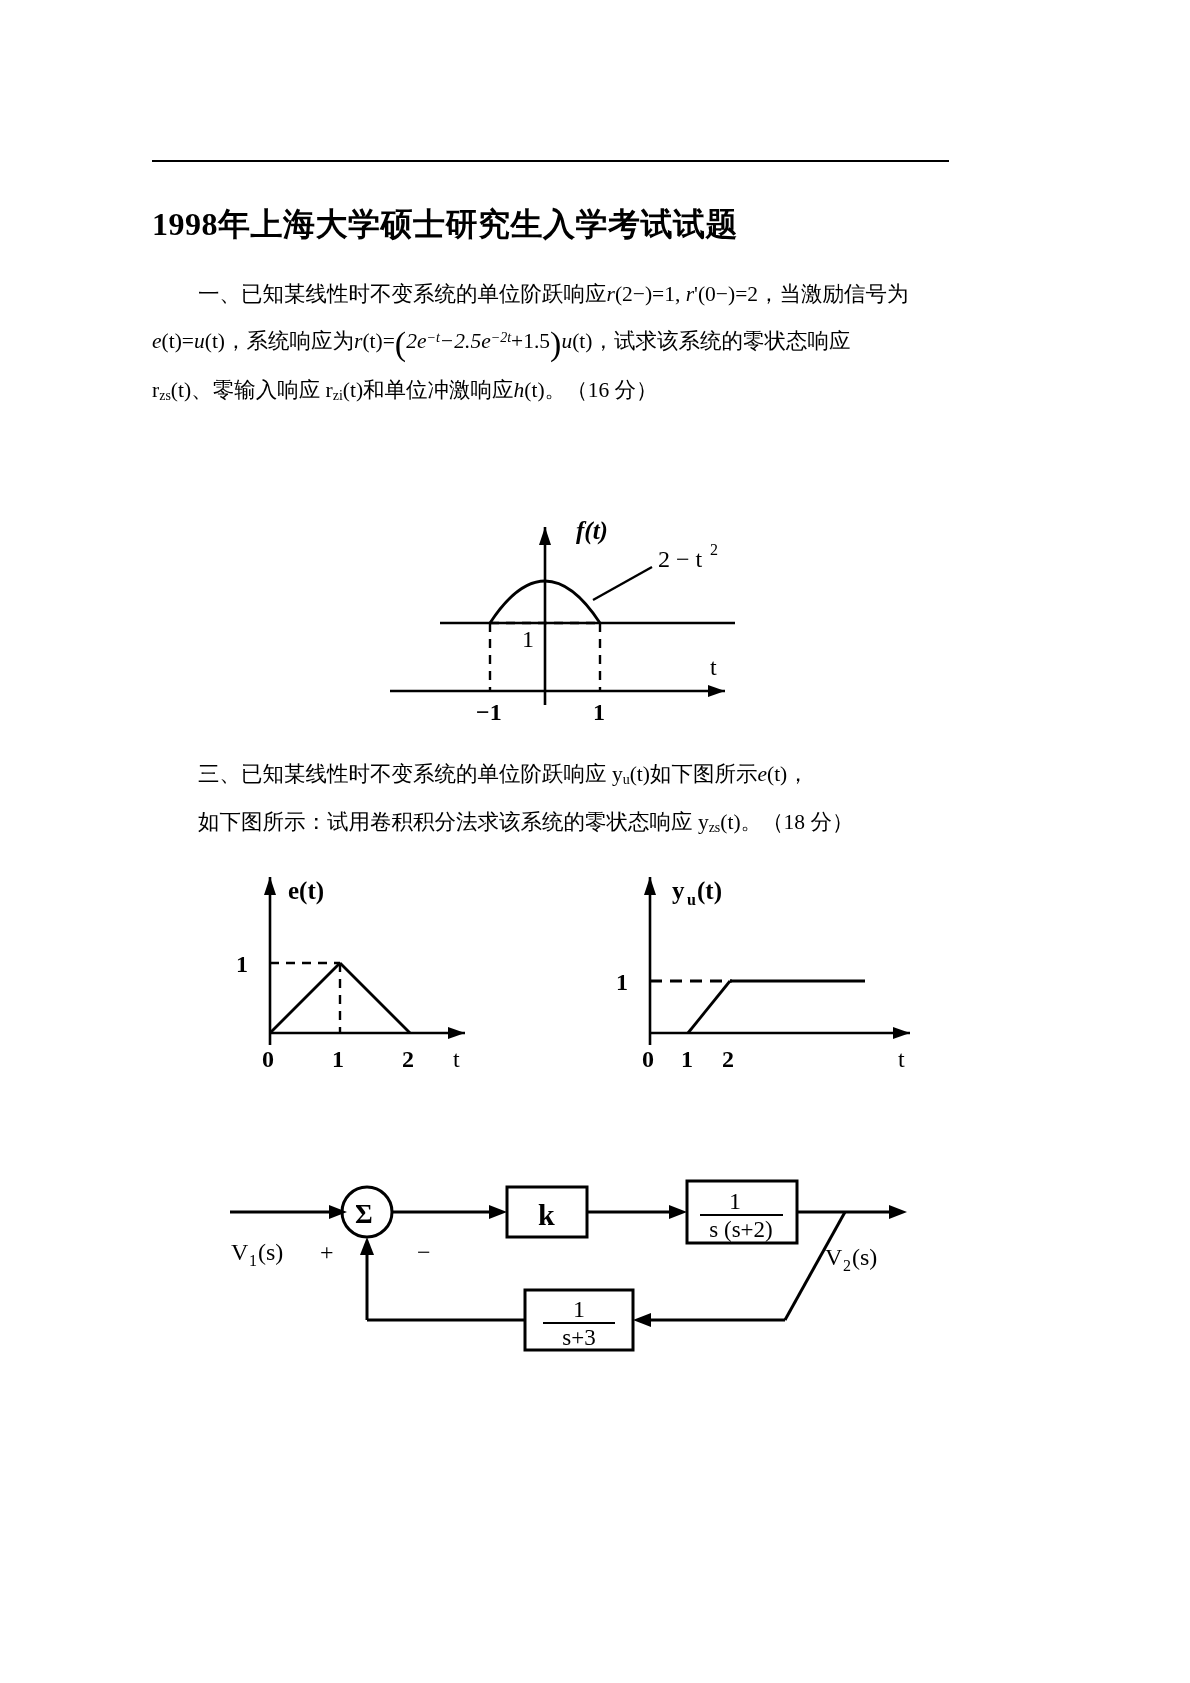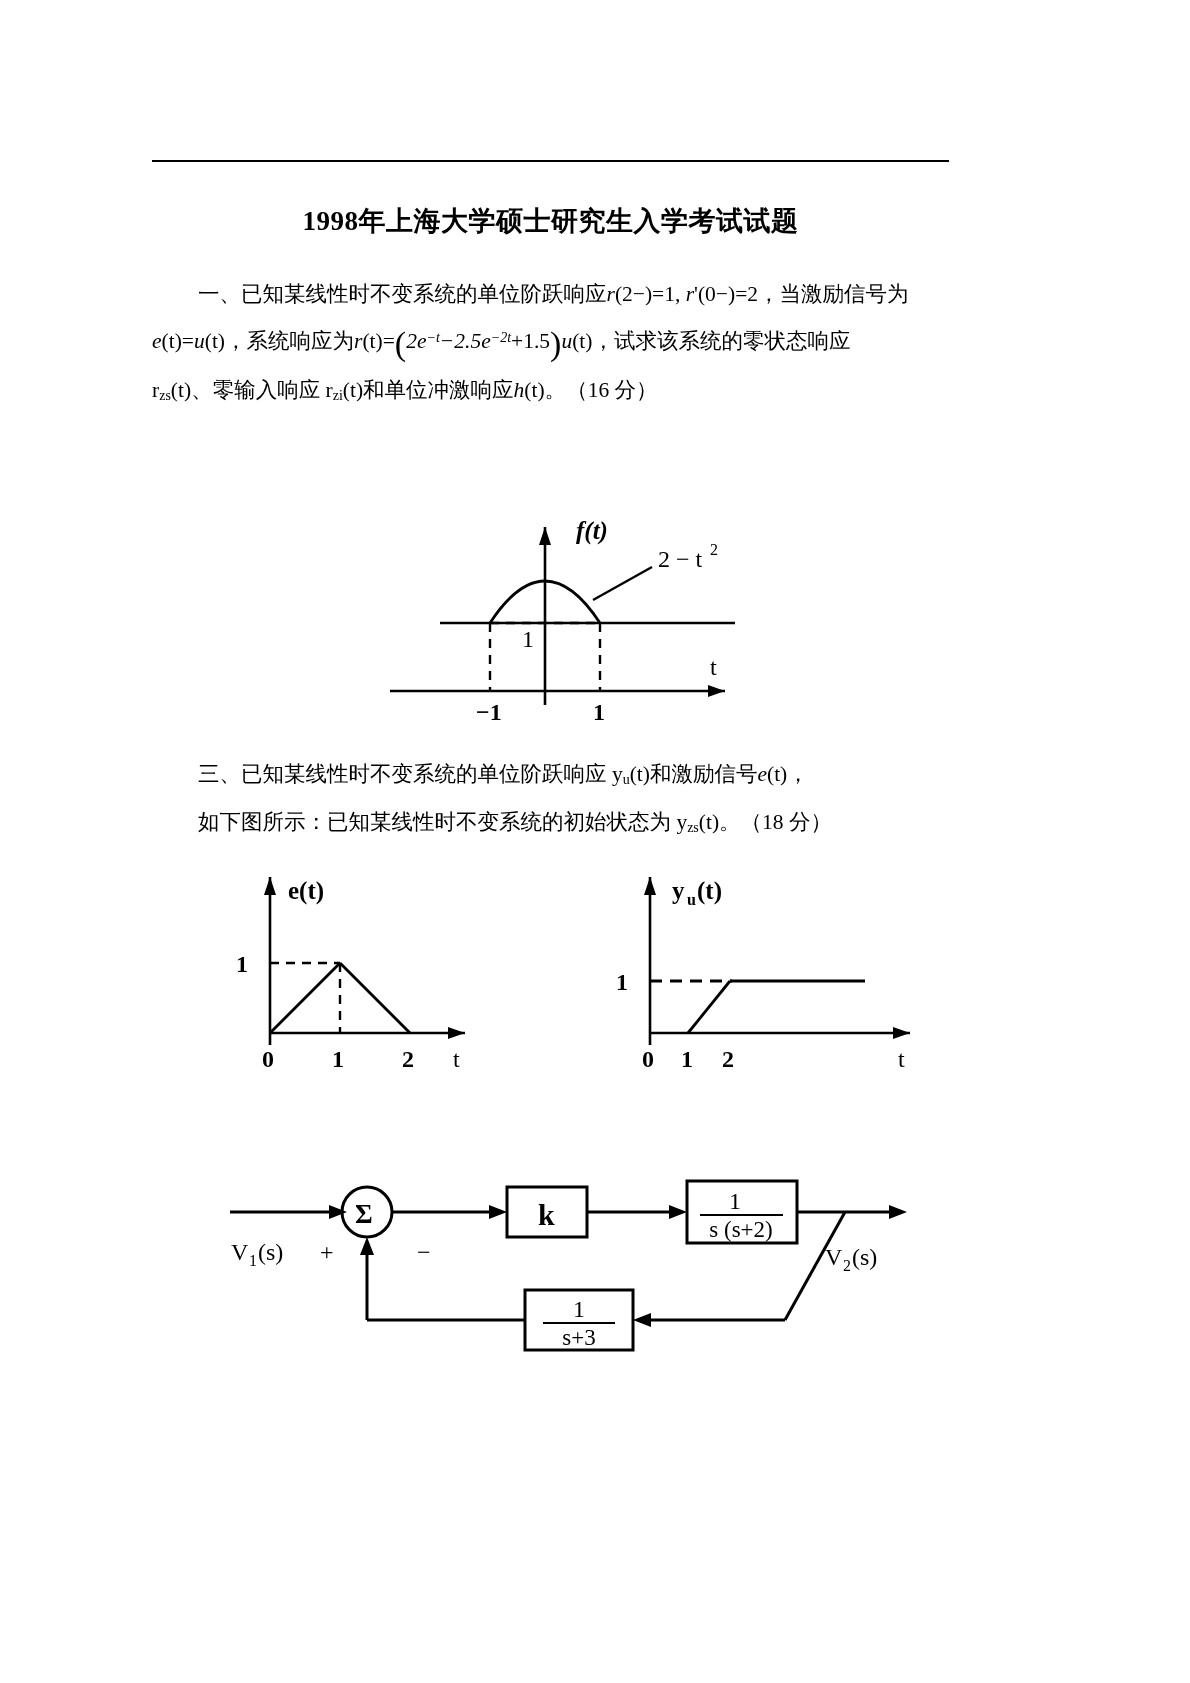--- a/index.html
+++ b/index.html
@@ -28,22 +28,22 @@
     top: 160px;
     width: 797px;
     height: 0;
     border-top: 2px solid #000;
   }
   .title {
     position: absolute;
     left: 152px;
     top: 203px;
     width: 797px;
-    text-align: center;
-    font-size: 27px;
+    text-align: left;
+    font-size: 32px;
     font-weight: bold;
     font-family: "Liberation Serif", serif;
     letter-spacing: 0.5px;
   }
   .para {
     position: absolute;
     font-size: 21.5px;
     line-height: 44px;
     font-family: "Liberation Serif", serif;
   }
@@ -125,24 +125,24 @@
       <text x="278" y="62" font-family="Liberation Serif, serif" font-size="24">2 − t</text>
       <text x="330" y="50" font-family="Liberation Serif, serif" font-size="16">2</text>
       <text x="142" y="142" font-family="Liberation Serif, serif" font-size="24">1</text>
       <text x="330" y="170" font-family="Liberation Serif, serif" font-size="24">t</text>
       <text x="96" y="215" font-family="Liberation Serif, serif" font-size="24" font-weight="bold">−1</text>
       <text x="213" y="215" font-family="Liberation Serif, serif" font-size="24" font-weight="bold">1</text>
     </svg>
   </div>
 
   <div class="para" id="q3a">
-    <span>三、已知某线性时不变系统的单位阶跃响应 y</span><span class="sub">u</span><span>(t)和激励信号</span><span class="ital">e</span><span>(t)，</span>
+    <span>三、已知某线性时不变系统的单位阶跃响应 y</span><span class="sub">u</span><span>(t)如下图所示</span><span class="ital">e</span><span>(t)，</span>
   </div>
   <div class="para" id="q3b">
-    <span>如下图所示：已知某线性时不变系统的初始状态为 y</span><span class="sub">zs</span><span>(t)。</span><span>（18 分）</span>
+    <span>如下图所示：试用卷积积分法求该系统的零状态响应 y</span><span class="sub">zs</span><span>(t)。</span><span>（18 分）</span>
   </div>
 
   <div class="fig" id="fig3">
     <svg width="760" height="230" viewBox="0 0 760 230">
 
       <line x1="60" y1="178" x2="255" y2="178" stroke="#000" stroke-width="2.6"></line>
       <polygon points="255,178 238,172 238,184" fill="#000"></polygon>
       <line x1="60" y1="190" x2="60" y2="22" stroke="#000" stroke-width="2.6"></line>
       <polygon points="60,22 54,40 66,40" fill="#000"></polygon>
 

